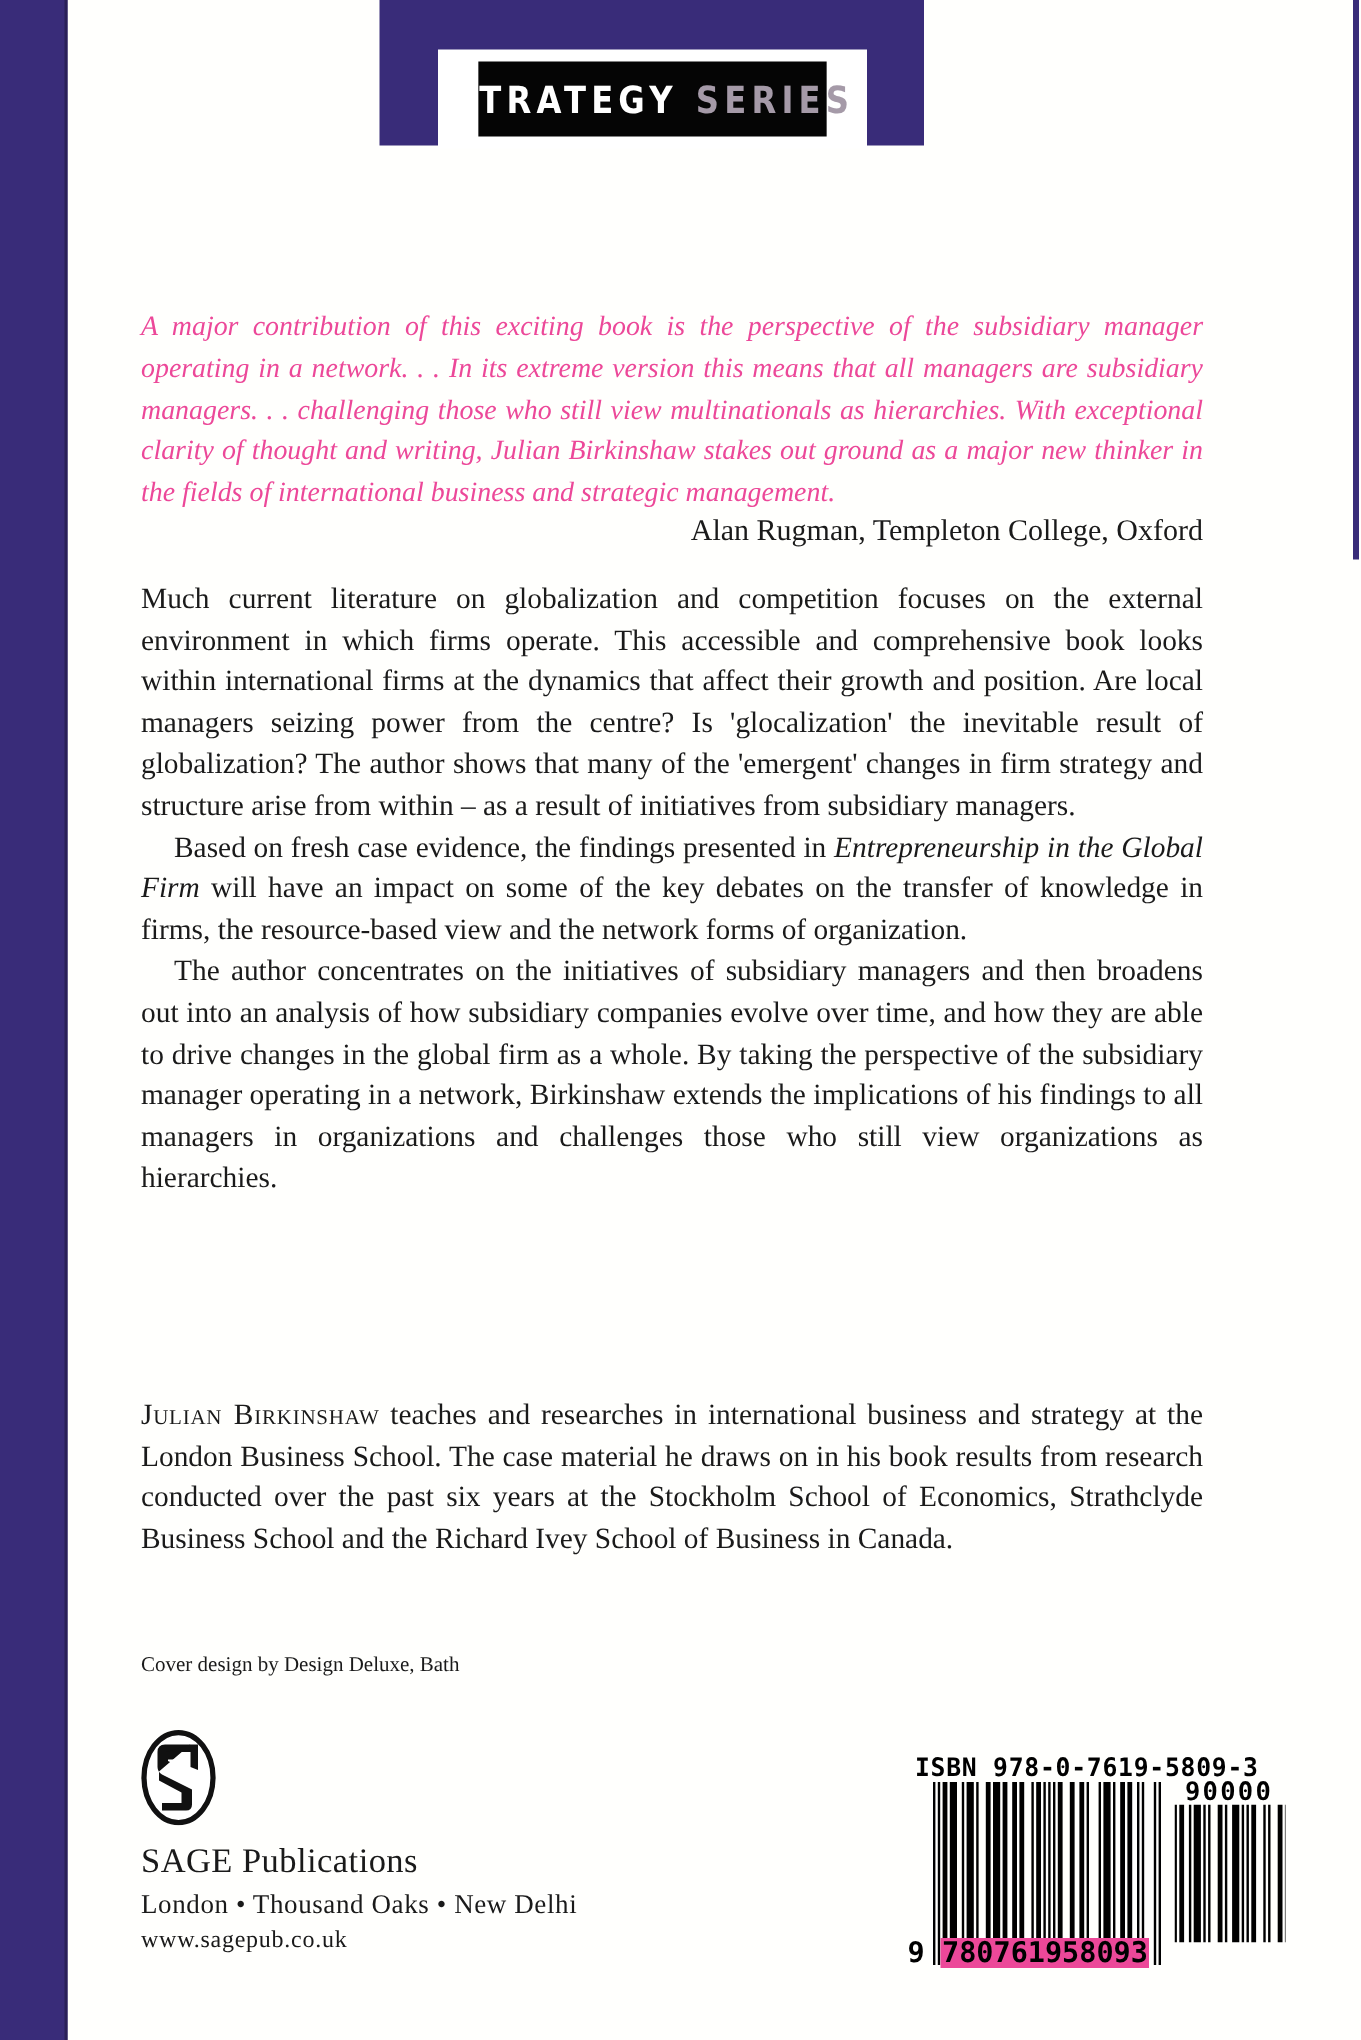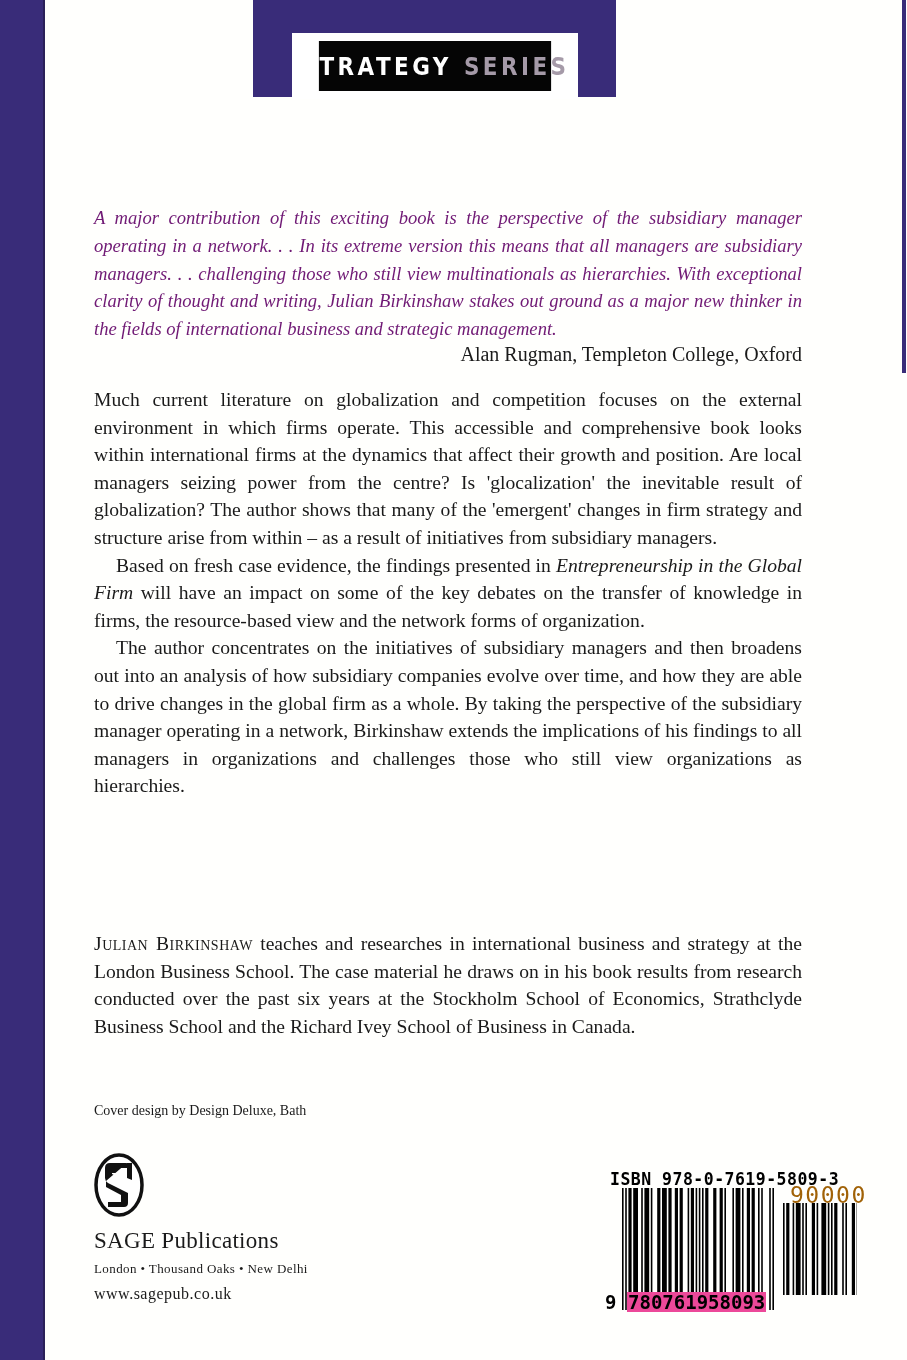--- a/index.html
+++ b/index.html
@@ -35,21 +35,21 @@
     display: flex; align-items: center; justify-content: center;
     font-family: "DejaVu Sans", sans-serif; font-weight: bold;
     font-size: 25px; letter-spacing: 4px; transform: scaleX(0.86);
   }
   .series-word-1 { color: #ffffff; margin-right: 14px; }
   .series-word-2 { color: #a59aa8; }
 
   .quote {
     position: absolute; left: 94px; top: 204px; width: 708px;
     font-style: italic; font-size: 18.6px; line-height: 27.8px;
-    text-align: justify; text-align-last: left; color: #701a75;
+    text-align: justify; text-align-last: left; color: #ec4899;
   }
   .attribution {
     position: absolute; left: 94px; top: 340px; width: 708px;
     text-align: right; font-size: 20px; line-height: 28px;
   }
   .body-text {
     position: absolute; left: 94px; top: 386px; width: 708px;
     font-size: 19.6px; line-height: 27.6px; text-align: justify;
   }
   .body-text p { margin: 0; text-align: justify; }
@@ -65,43 +65,43 @@
     font-size: 14px; line-height: 18px;
   }
   .logo {
     position: absolute; left: 94px; top: 1153px; width: 50px; height: 64px;
   }
   .publisher-name {
     position: absolute; left: 94px; top: 1227px; font-size: 23px; line-height: 28px;
     letter-spacing: 0.3px;
   }
   .publisher-cities {
-    position: absolute; left: 94px; top: 1257px; font-size: 13px; line-height: 24px;
+    position: absolute; left: 94px; top: 1257px; font-size: 18px; line-height: 24px;
     letter-spacing: 0.4px;
   }
   .publisher-url {
     position: absolute; left: 94px; top: 1283px; font-size: 16px; line-height: 22px;
     letter-spacing: 0.5px;
   }
   .isbn-label {
     position: absolute; left: 610px; top: 1170px; width: 250px;
     font-family: "DejaVu Sans Mono", monospace; font-weight: bold;
     font-size: 17px; line-height: 18px; letter-spacing: 0.5px; color: #000;
     transform: scaleX(0.97); transform-origin: left;
   }
   .barcode-main {
     position: absolute; left: 622px; top: 1188px; width: 152px; height: 122px;
   }
   .barcode-addon {
     position: absolute; left: 783px; top: 1203px; width: 74px; height: 92px;
   }
   .addon-digits {
     position: absolute; left: 790px; top: 1187px;
-    font-family: "DejaVu Sans Mono", monospace; font-weight: normal;
-    font-size: 23px; line-height: 17px; letter-spacing: 1.5px; color: #a16207;
+    font-family: "DejaVu Sans Mono", monospace; font-weight: bold;
+    font-size: 17px; line-height: 17px; letter-spacing: 1.5px; color: #000000;
   }
   .ean-digits {
     position: absolute; left: 605px; top: 1292px;
     font-family: "DejaVu Sans Mono", monospace; font-weight: bold;
     font-size: 19px; line-height: 20px; color: #000;
     background: transparent;
   }
   .ean-first { position: absolute; left: 0; top: 0; }
   .ean-rest { position: absolute; left: 22px; top: 0; background: #ec4899; padding: 0 1px; white-space: nowrap; }
 </style>

